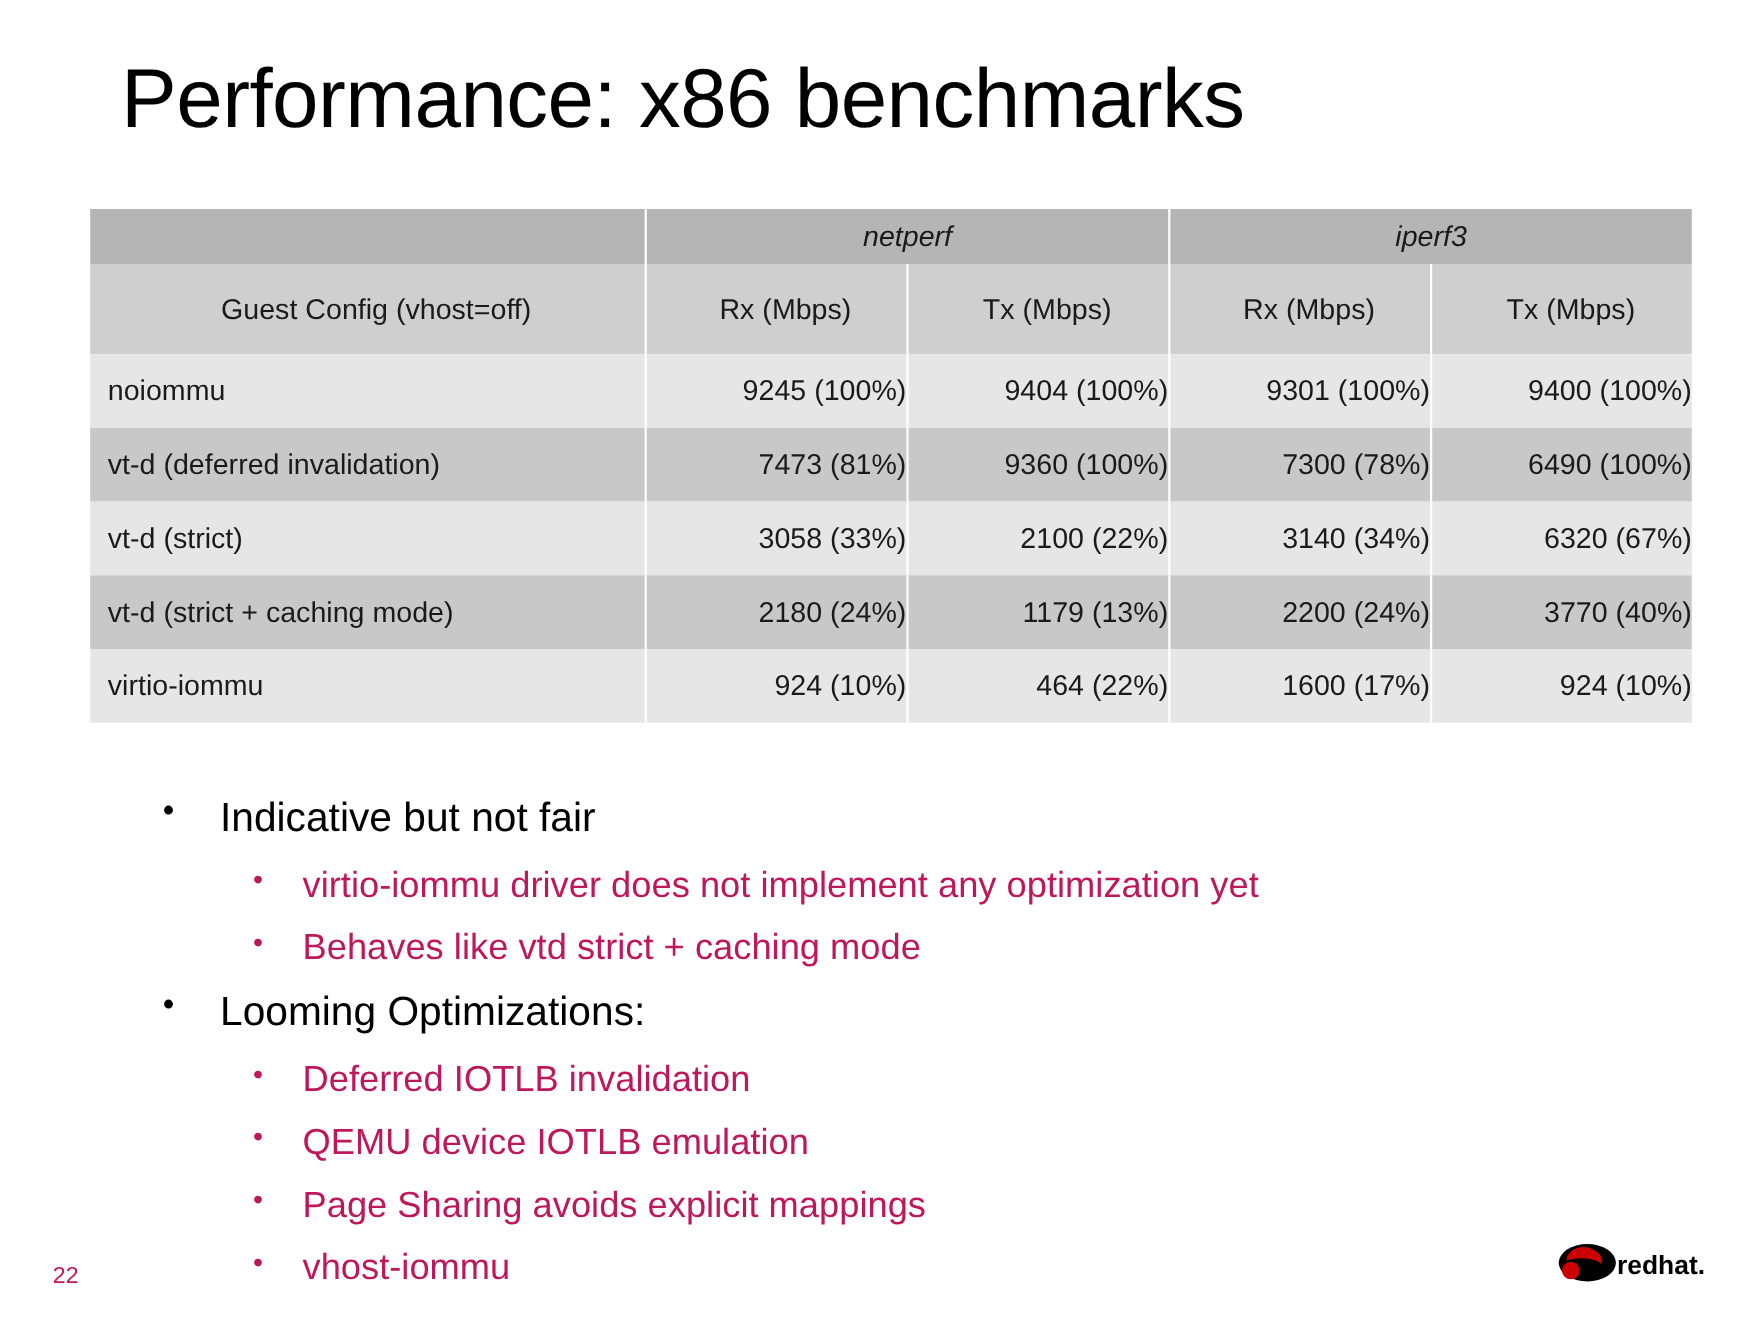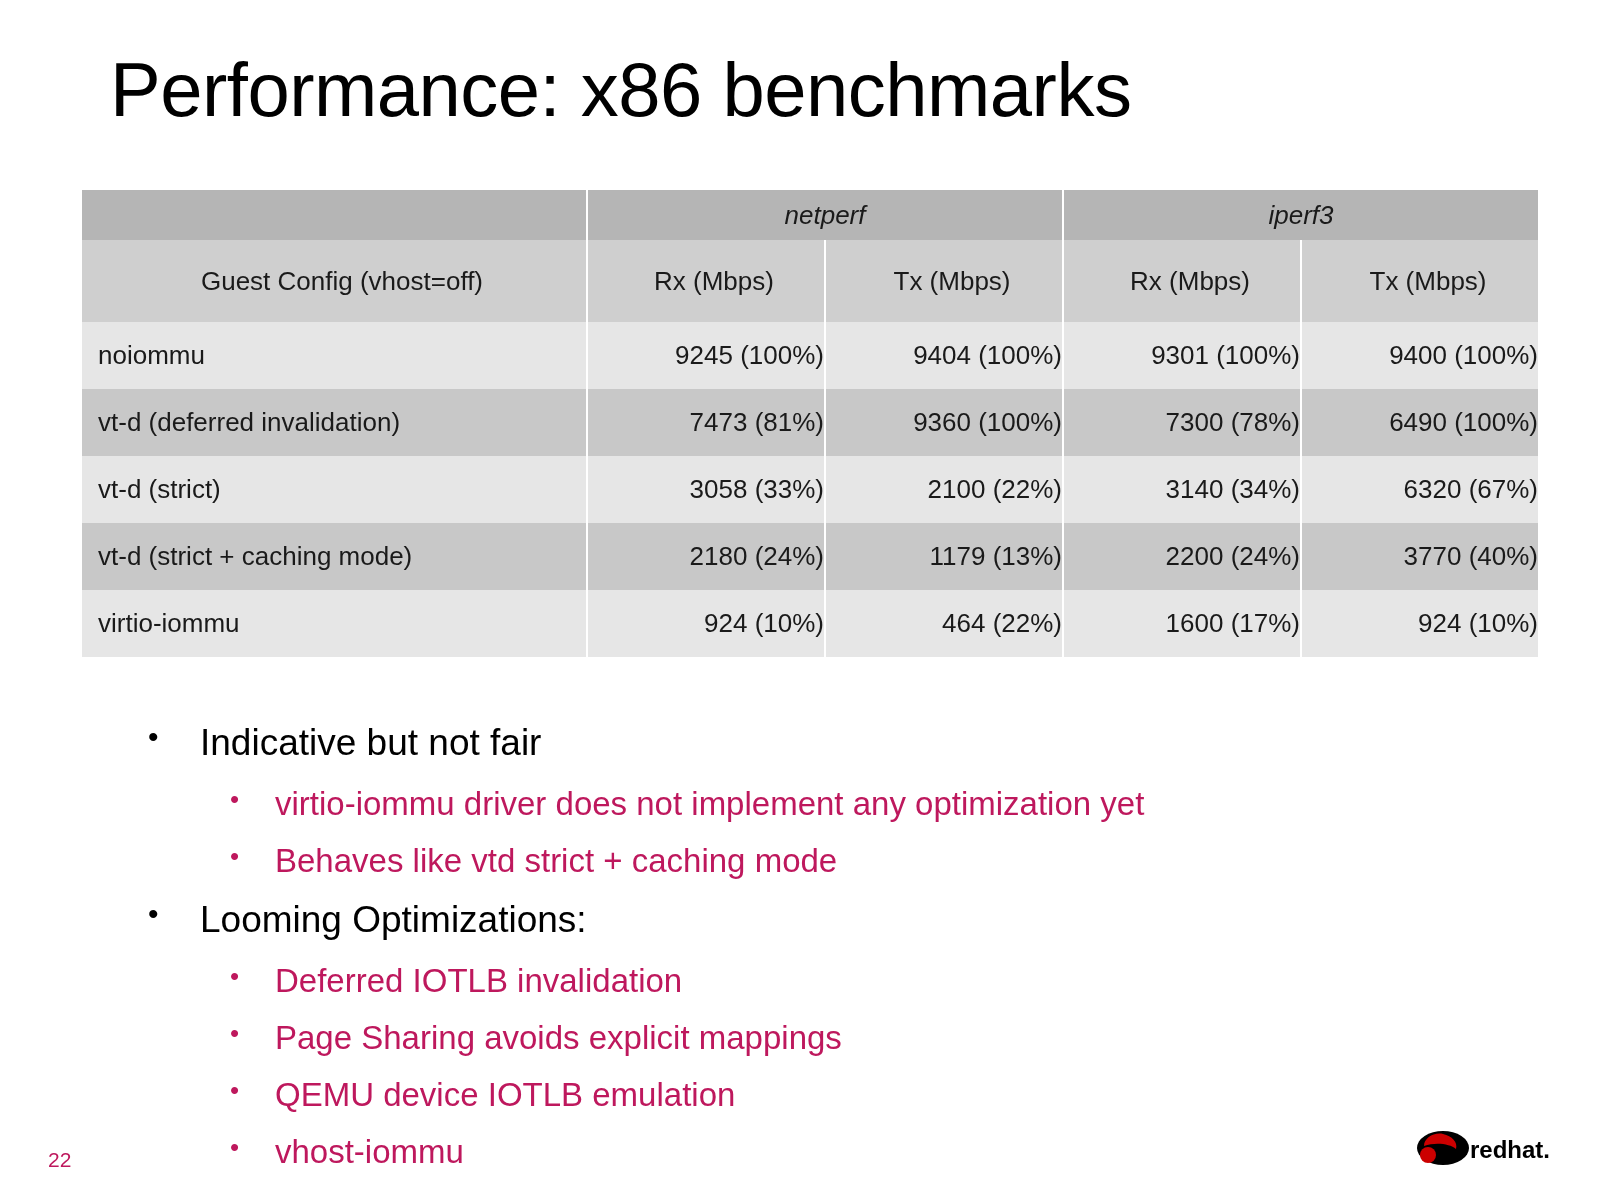--- a/index.html
+++ b/index.html
@@ -213,22 +213,22 @@
       </tr>
     </tbody>
   </table>
 
   <div class="bullets">
     <div class="b1">Indicative but not fair</div>
     <div class="b2">virtio-iommu driver does not implement any optimization yet</div>
     <div class="b2">Behaves like vtd strict + caching mode</div>
     <div class="b1">Looming Optimizations:</div>
     <div class="b2">Deferred IOTLB invalidation</div>
+    <div class="b2">QEMU device IOTLB emulation</div>
     <div class="b2">Page Sharing avoids explicit mappings</div>
-    <div class="b2">QEMU device IOTLB emulation</div>
     <div class="b2">vhost-iommu</div>
   </div>
 
   <div class="page-number">22</div>
 
   <div class="logo">
     <svg width="150" height="56" viewBox="0 0 150 56" xmlns="http://www.w3.org/2000/svg">
       <g>
         <ellipse cx="33" cy="26" rx="26" ry="17" fill="#000000"></ellipse>
         <path d="M14 24 C14 16, 24 10, 33 12 C42 14, 48 20, 46 27 C40 22, 26 20, 14 24 Z" fill="#cc0000"></path>

